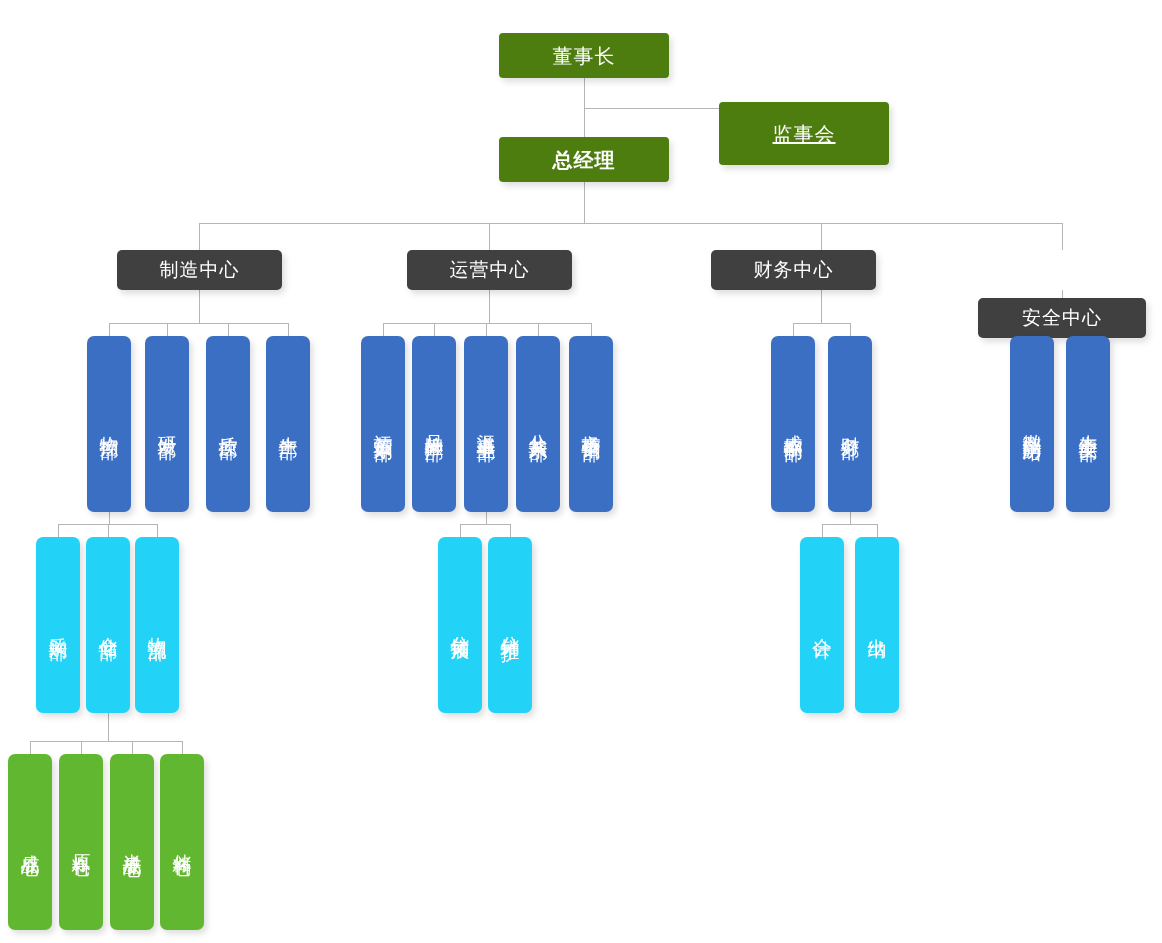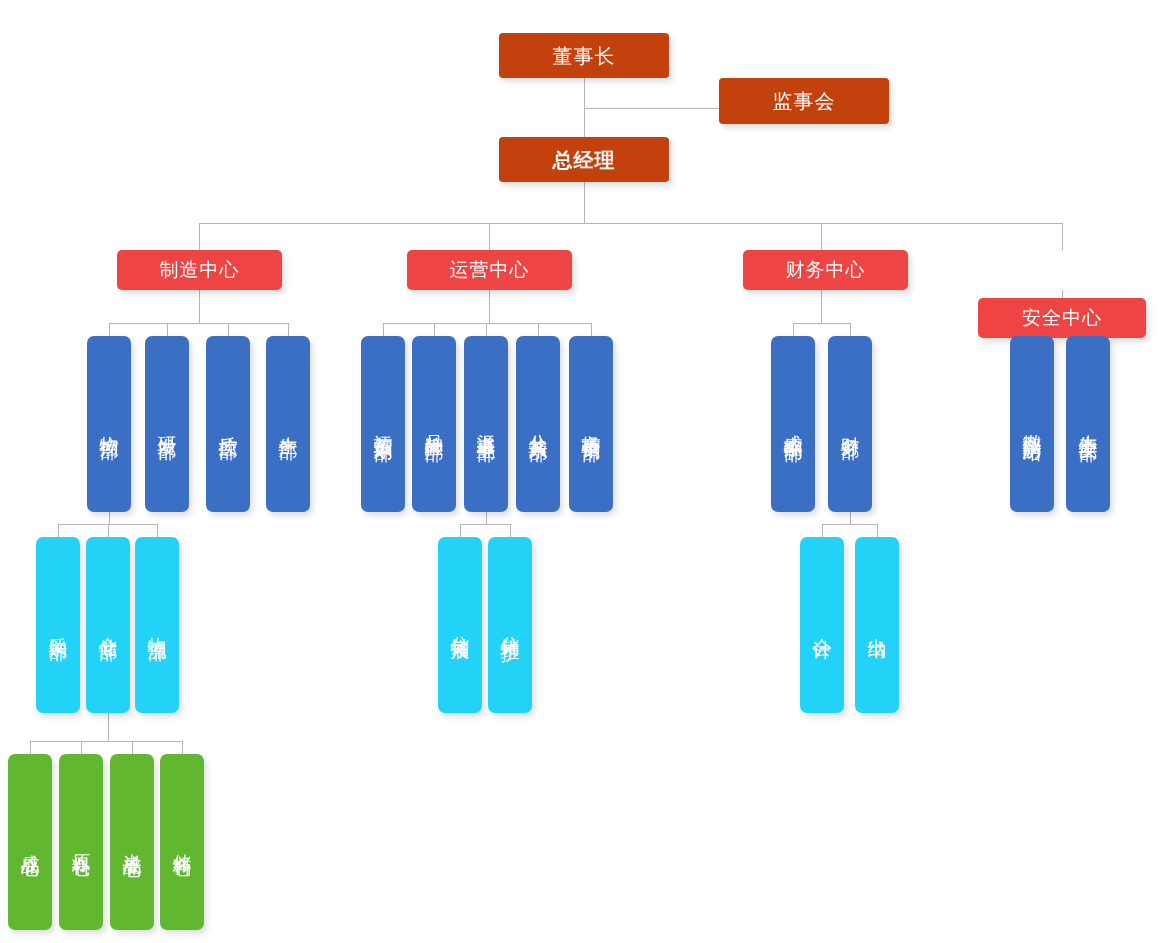--- a/index.html
+++ b/index.html
@@ -26,26 +26,26 @@
     color: #ffffff;
     display: flex;
     align-items: center;
     justify-content: center;
     text-align: center;
     box-shadow: 3px 4px 6px rgba(0,0,0,0.13);
     letter-spacing: 1px;
     user-select: none;
   }
   .node.level-exec {
-    background: #c2410c;
+    background: #4d7c0f;
     font-size: 20px;
     border-radius: 4px;
   }
   .node.level-center {
-    background: #ef4444;
+    background: #404040;
     font-size: 19px;
     border-radius: 5px;
   }
   .node.level-dept {
     background: #3b6fc4;
     font-size: 19px;
     border-radius: 7px;
   }
   .node.level-sub {
     background: #22d3f7;
@@ -128,33 +128,33 @@
     <div class="conn v" style="left: 877px; top: 524px; height: 13px; background: rgb(181, 181, 181);"></div>
     <div class="conn v" style="left: 108px; top: 713px; height: 28px; background: rgb(181, 181, 181);"></div>
     <div class="conn h" style="left: 30px; top: 741px; width: 152px; background: rgb(181, 181, 181);"></div>
     <div class="conn v" style="left: 30px; top: 741px; height: 13px; background: rgb(181, 181, 181);"></div>
     <div class="conn v" style="left: 81px; top: 741px; height: 13px; background: rgb(181, 181, 181);"></div>
     <div class="conn v" style="left: 132px; top: 741px; height: 13px; background: rgb(181, 181, 181);"></div>
     <div class="conn v" style="left: 182px; top: 741px; height: 13px; background: rgb(181, 181, 181);"></div>
     <div class="node level-exec" style="left: 499px; top: 33px; width: 170px; height: 45px;">
       <span class="node-label">董事长</span>
     </div>
-    <div class="node level-exec" style="left: 719px; top: 78px; width: 170px; height: 46px;">
+    <div class="node level-exec" style="left: 719px; top: 102px; width: 170px; height: 63px; text-decoration: underline;">
       <span class="node-label">监事会</span>
     </div>
     <div class="node level-exec" style="left: 499px; top: 137px; width: 170px; height: 45px; font-weight: bold;">
       <span class="node-label">总经理</span>
     </div>
     <div class="node level-center" style="left: 117px; top: 250px; width: 165px; height: 40px;">
       <span class="node-label">制造中心</span>
     </div>
     <div class="node level-center" style="left: 407px; top: 250px; width: 165px; height: 40px;">
       <span class="node-label">运营中心</span>
     </div>
-    <div class="node level-center" style="left: 743px; top: 250px; width: 165px; height: 40px;">
+    <div class="node level-center" style="left: 711px; top: 250px; width: 165px; height: 40px;">
       <span class="node-label">财务中心</span>
     </div>
     <div class="node level-center" style="left: 978px; top: 250px; width: 168px; height: 40px; margin-top: 48px;">
       <span class="node-label">安全中心</span>
     </div>
     <div class="node level-dept vertical" style="left: 87px; top: 336px; width: 44px; height: 176px;">
       <span class="node-label">物控部</span>
     </div>
     <div class="node level-dept vertical" style="left: 145px; top: 336px; width: 44px; height: 176px;">
       <span class="node-label">研发部</span>

